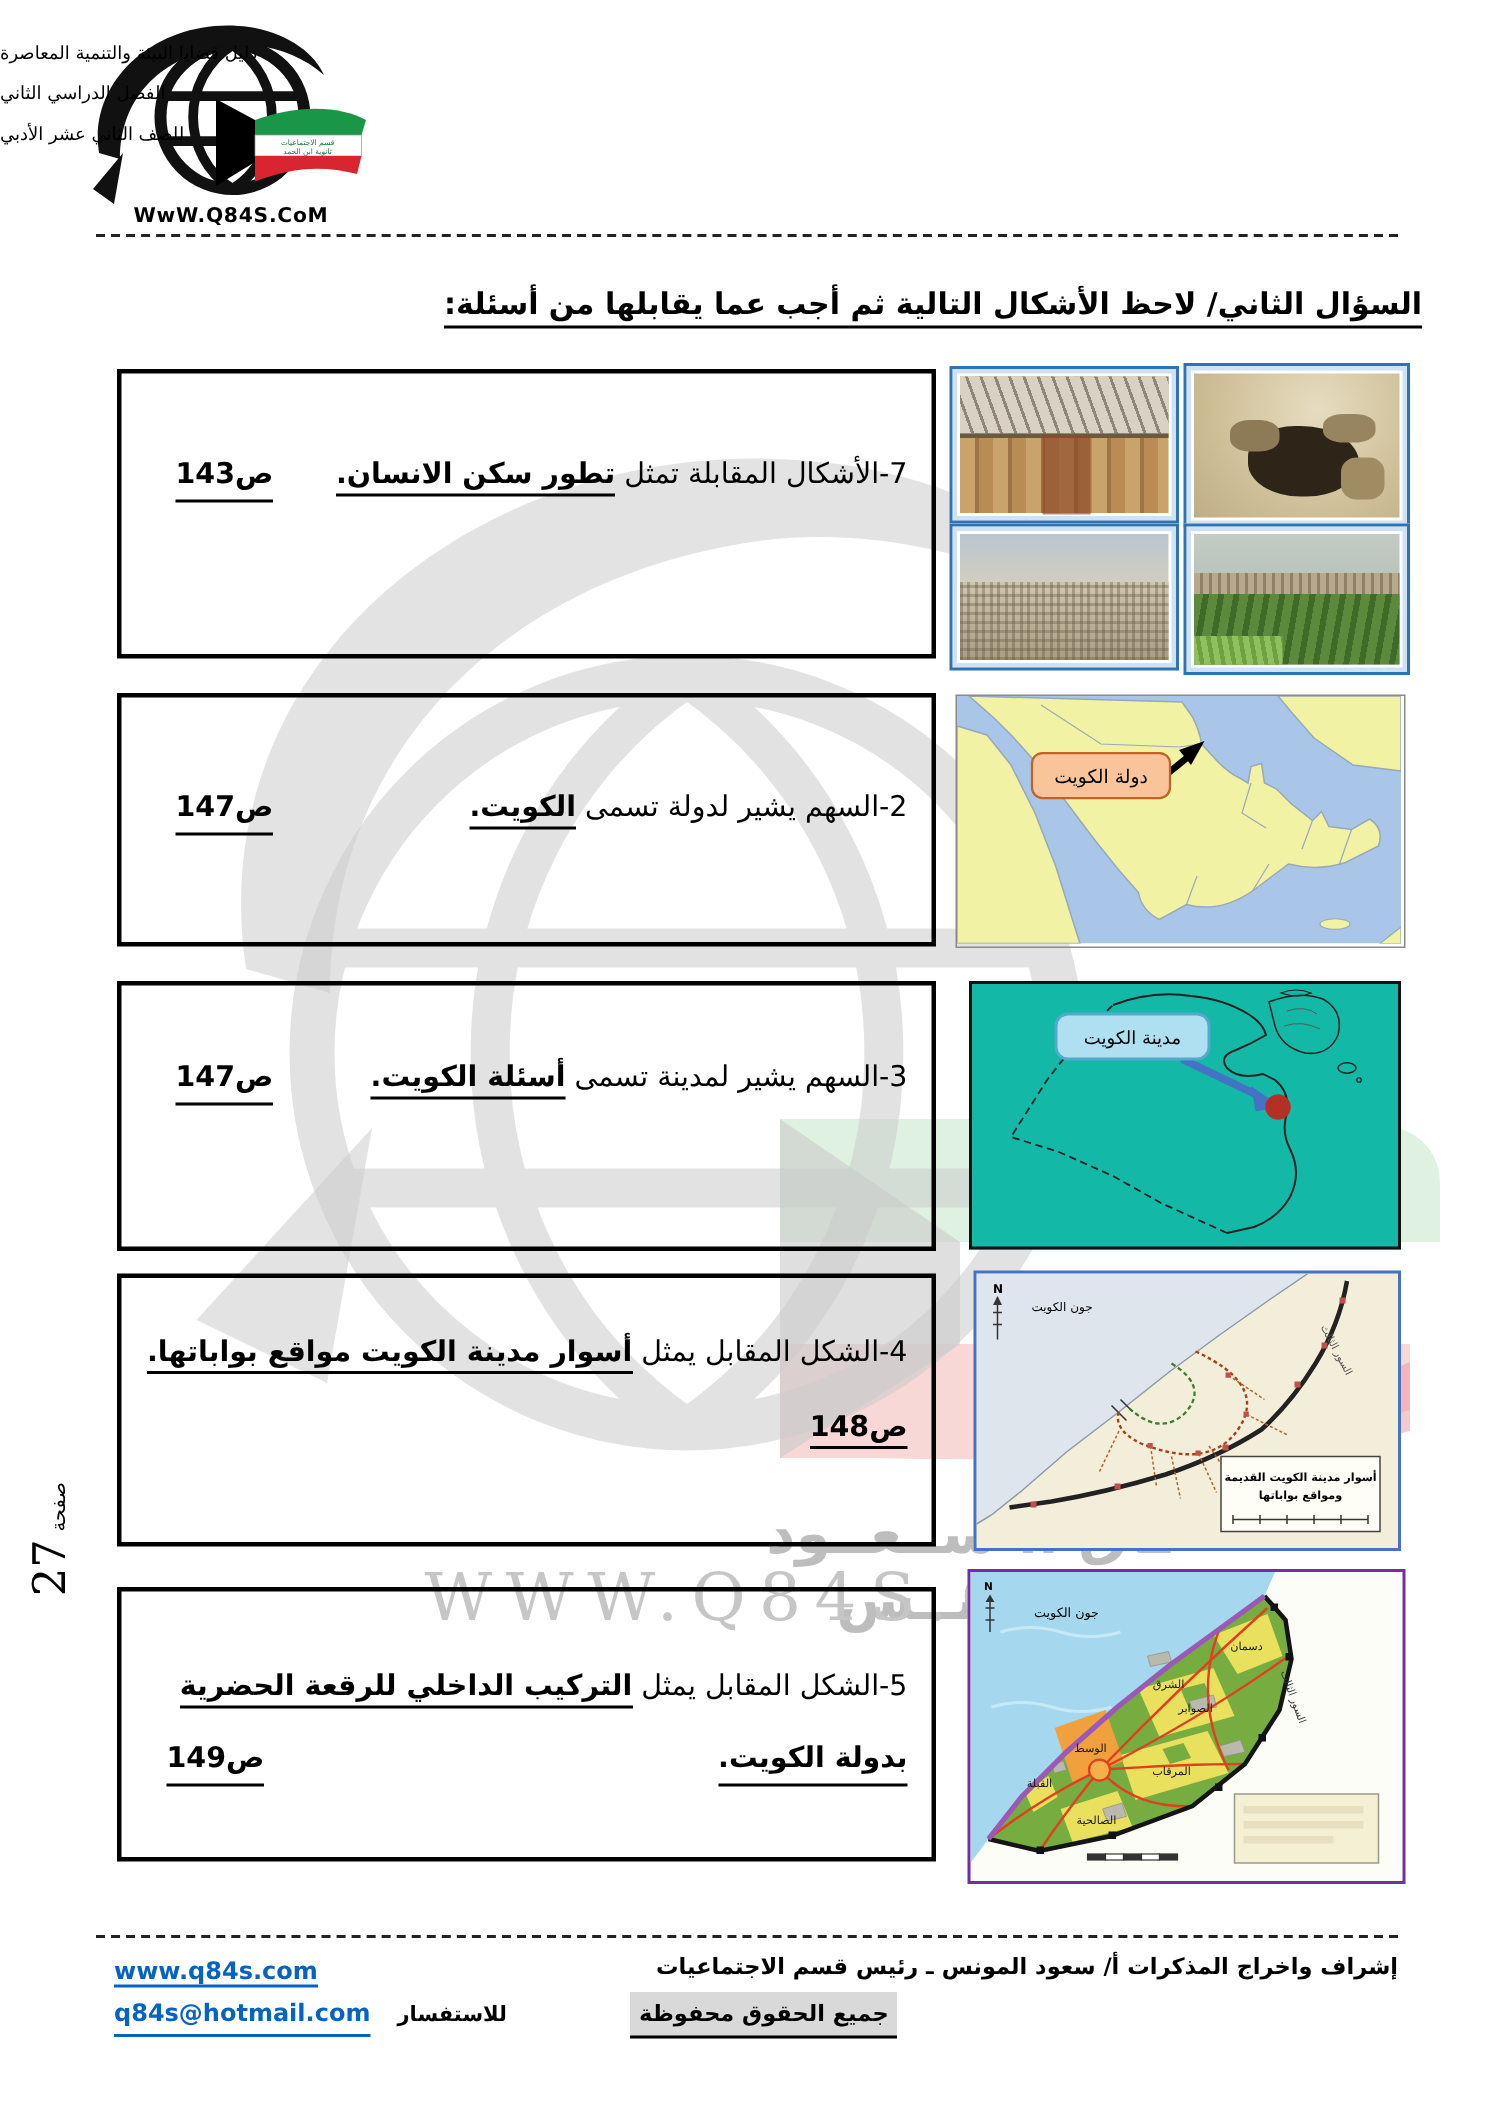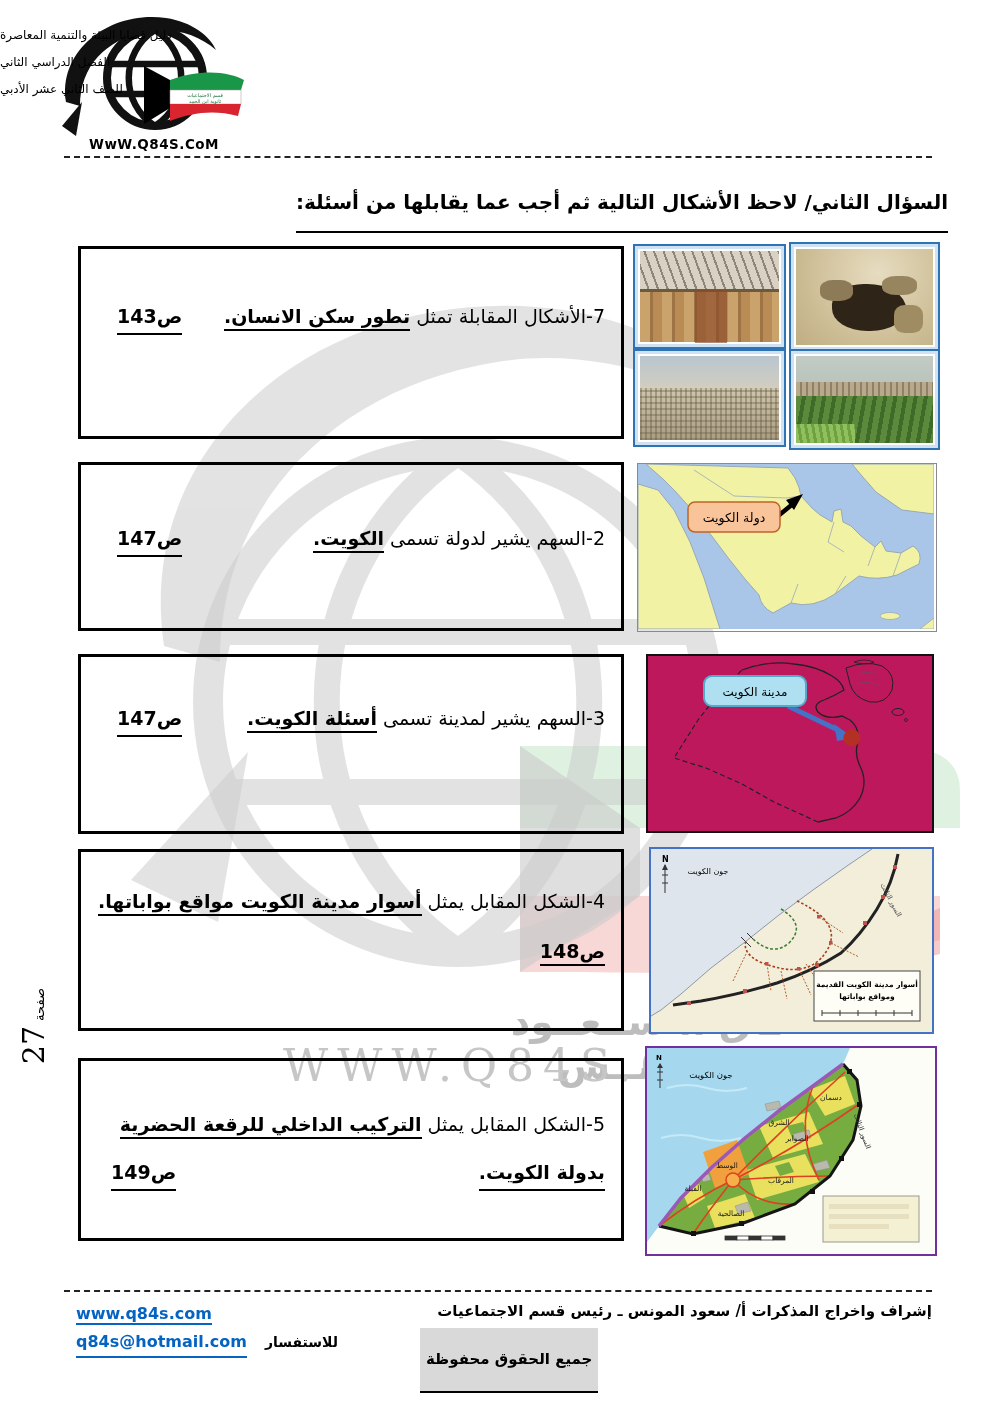--- a/index.html
+++ b/index.html
@@ -10,21 +10,21 @@
   .abs{position:absolute}
   .rtl{direction:rtl;unicode-bidi:embed}
 
   
   .title-block{left:0;top:22px;width:992px;text-align:left;font-weight:normal;font-size:12px;line-height:27px}
   .logo-site{left:64px;top:136px;width:180px;text-align:center;font-weight:bold;font-size:13.5px;letter-spacing:.5px}
   .dash-line{border-top:2px dashed #222;height:0}
 
   
   .q-head{left:60px;top:190px;width:888px;text-align:right;font-size:20px;font-weight:bold}
-  .q-head span{border-bottom:2.5px solid #000;padding-bottom:17px}
+  .q-head span{border-bottom:2.5px solid #000;padding-bottom:3px}
 
   
   .box{border:3px solid #000;direction:rtl;font-size:19px;line-height:30px}
   .box .row{display:flex;justify-content:space-between;align-items:baseline;padding:0 16px 0 36px}
   .box .row1{padding:0 16px}
   .ans,.pref{font-weight:bold;border-bottom:2.5px solid #000;padding-bottom:2px}
   .line-left{text-align:right;padding:20px 16px 0 30px}
   .row2{display:flex;justify-content:space-between;align-items:baseline;padding:18px 16px 0 30px}
 
   
@@ -40,21 +40,21 @@
 
   
   .pageno{left:16px;top:1108px;width:120px;transform:rotate(-90deg);transform-origin:left top;
           direction:rtl;white-space:nowrap;display:flex;align-items:baseline;gap:5px;justify-content:flex-start}
   .pageno .w{font-size:13px}
   .pageno .n{font-family:"DejaVu Serif",serif;font-size:30px}
 
   
   .credits{left:420px;top:1298px;width:512px;direction:rtl;text-align:right;font-weight:bold;font-size:15px;line-height:27px}
   .rights-line{text-align:left;margin-top:3px}
-  .rights{display:inline-block;background:#d9d9d9;border-bottom:2px solid #000;padding:18px 6px;font-size:15px;font-weight:bold}
+  .rights{display:inline-block;background:#d9d9d9;border-bottom:2px solid #000;padding:1px 6px;font-size:15px;font-weight:bold}
   .links{left:76px;top:1300px;font-size:16px;font-weight:bold;line-height:28px}
   .links a{color:#0563c1;text-decoration:none;border-bottom:2px solid #0563c1;cursor:pointer}
   .links .row3{display:flex;gap:18px;align-items:baseline}
   .inquiry{color:#000;font-size:14px;font-weight:bold}
 </style>
 </head>
 <body>
 
 <svg class="abs" style="left:512px;top:740px" width="455" height="245" viewBox="0 0 455 245">
   <path d="M8,6 L380,6 Q448,6 448,50 L448,88 L8,88 Z" fill="#c4e8cb" opacity="0.55"></path>
@@ -200,21 +200,21 @@
   </g>
   <ellipse cx="252" cy="152" rx="10" ry="3.5" fill="#f1f2a3" stroke="#98a8b8" stroke-width="0.8"></ellipse>
   <path d="M282,165 L296,154 L296,165 Z" fill="#f1f2a3" stroke="#98a8b8" stroke-width="0.8"></path>
   <line x1="140" y1="52" x2="156" y2="39" stroke="#000" stroke-width="4.5"></line>
   <polygon points="165,30 148,36 156,46" fill="#000"></polygon>
   <rect x="50" y="38" width="92" height="30" rx="7" fill="#f9c49a" stroke="#bf6426" stroke-width="1.5"></rect>
   <text x="96" y="58" font-size="12.5" text-anchor="middle" direction="rtl">دولة الكويت</text>
 </svg>
 </div>
 
-<div class="figure" style="left:646px;top:654px;width:284px;height:175px;border:2px solid #111;background:#be185d">
+<div class="figure" style="left:646px;top:654px;width:284px;height:175px;border:2px solid #111;background:#14b8a6">
 <svg width="280" height="171" viewBox="0 0 280 171">
   <path d="M94,14 Q120,4 146,8 Q168,10 184,20 Q194,26 196,34 Q186,40 176,44 Q164,48 170,56 Q178,64 194,60 L202,64 Q212,72 210,86 Q206,98 212,110 Q220,126 212,142 Q204,156 188,162 L170,166" stroke="#222" stroke-width="1.3" fill="none"></path>
   <path d="M170,166 L126,146 L94,128 L58,112 L26,102 L50,64 L72,36 L94,14" stroke="#222" stroke-width="1.2" stroke-dasharray="5,3" fill="none"></path>
   <path d="M198,12 Q218,4 234,10 Q248,18 244,34 Q238,48 222,46 Q206,42 202,28 Z" stroke="#222" stroke-width="1" fill="none"></path>
   <path d="M210,18 Q222,14 230,20 M208,28 Q220,24 232,30" stroke="#555" stroke-width="0.6" fill="none"></path>
   <path d="M206,6 Q216,2 226,6 Q218,10 206,6 Z" stroke="#222" stroke-width="0.8" fill="none"></path>
   <ellipse cx="250" cy="56" rx="6" ry="3.5" stroke="#222" stroke-width="1" fill="none"></ellipse>
   <circle cx="258" cy="64" r="1.5" fill="none" stroke="#222" stroke-width="0.8"></circle>
   <line x1="140" y1="50" x2="190" y2="74" stroke="#4472c4" stroke-width="5"></line>
   <polygon points="206,82 186,68 189,85" fill="#4472c4"></polygon>

